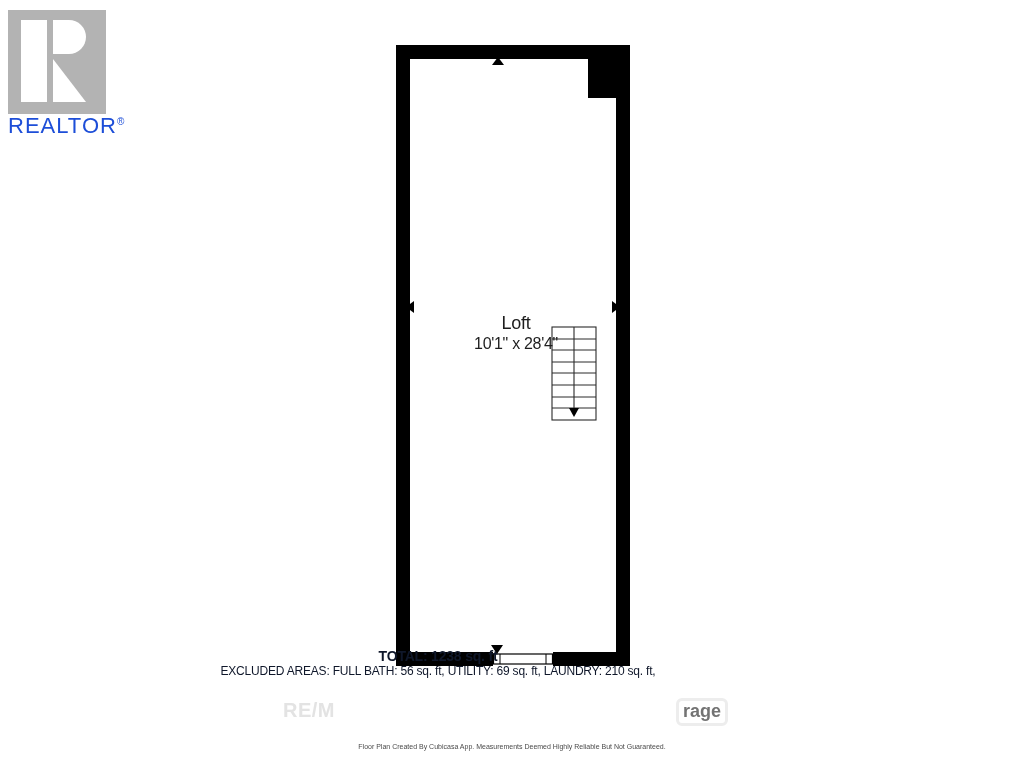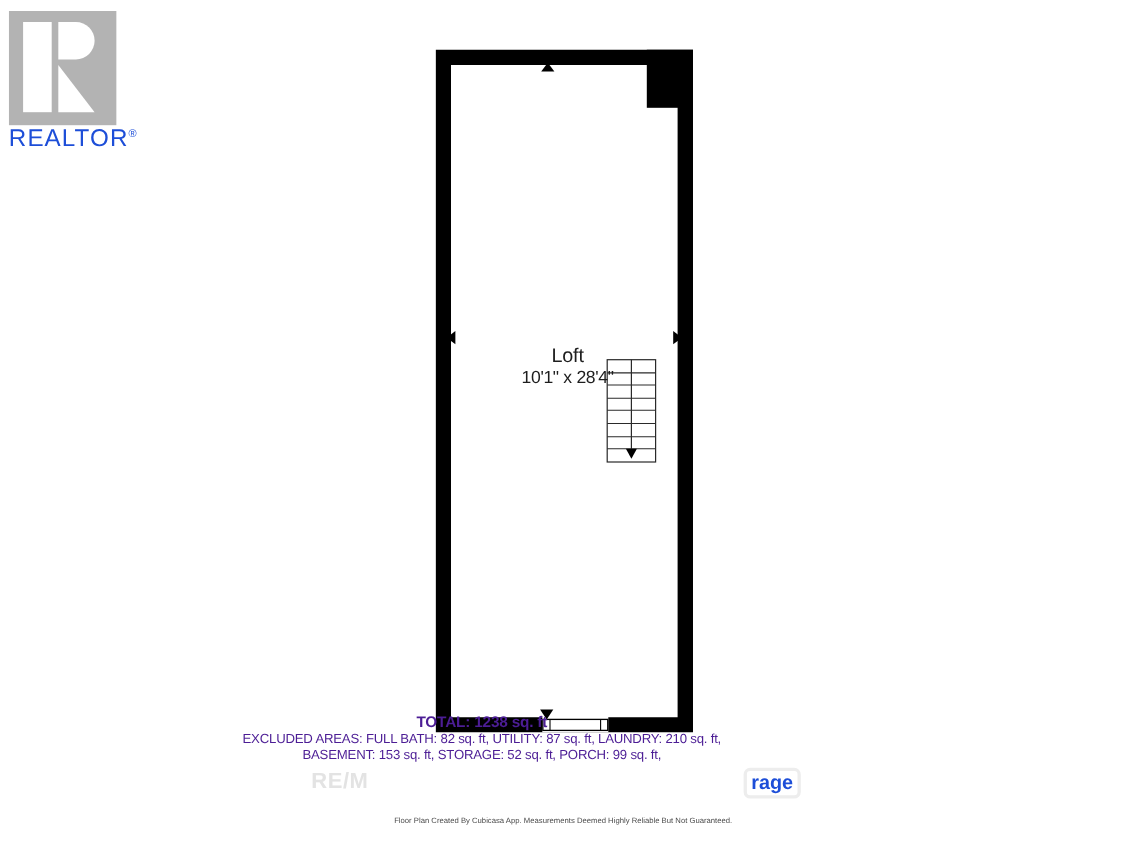--- a/index.html
+++ b/index.html
@@ -36,28 +36,28 @@
   }
 
   
   .wm { position: absolute; left: 0; top: 699px; width: 917px; height: 24px; z-index: 1; }
   .wm-left {
     position: absolute; left: 283px; top: 0;
     font-size: 20px; font-weight: 700; color: #e3e3e3; letter-spacing: 0.5px;
   }
   .wm-right {
     position: absolute; left: 676px; top: -1px;
-    font-size: 18px; font-weight: 700; color: #1d4ed8;
+    font-size: 18px; font-weight: 700; color: #737373;
     border: 3px solid #ededed; border-radius: 6px; padding: 0 4px 1px 4px;
   }
 
   
   .summary {
     position: absolute; left: 0; top: 648px; width: 876px;
-    text-align: center; color: #4c1d95; z-index: 2;
+    text-align: center; color: #0f172a; z-index: 2;
   }
   .summary .total {
     font-size: 14px; font-weight: 700; letter-spacing: -0.2px; line-height: 16px;
   }
   .summary .sline {
     font-size: 12px; letter-spacing: -0.2px; line-height: 14.6px;
   }
   .disclaimer {
     position: absolute; left: 0; top: 743px; width: 1024px;
     text-align: center; font-size: 7px; color: #4a4a4a; z-index: 2;
@@ -114,19 +114,18 @@
     <div class="room-dims">10'1" x 28'4"</div>
   </div>
 
   <div class="wm">
     <span class="wm-left">RE/M</span>
     <span class="wm-right">rage</span>
   </div>
 
   <div class="summary">
     <div class="total">TOTAL: 1238 sq. ft</div>
-    <div class="sline">EXCLUDED AREAS: FULL BATH: 82 sq. ft, UTILITY: 87 sq. ft, LAUNDRY: 210 sq. ft,</div>
-    <div class="sline">BASEMENT: 153 sq. ft, STORAGE: 52 sq. ft, PORCH: 99 sq. ft,</div>
+    <div class="sline">EXCLUDED AREAS: FULL BATH: 56 sq. ft, UTILITY: 69 sq. ft, LAUNDRY: 210 sq. ft,</div>
   </div>
 
   <div class="disclaimer">Floor Plan Created By Cubicasa App. Measurements Deemed Highly Reliable But Not Guaranteed.</div>
 
 </div>
 
 </body></html>

